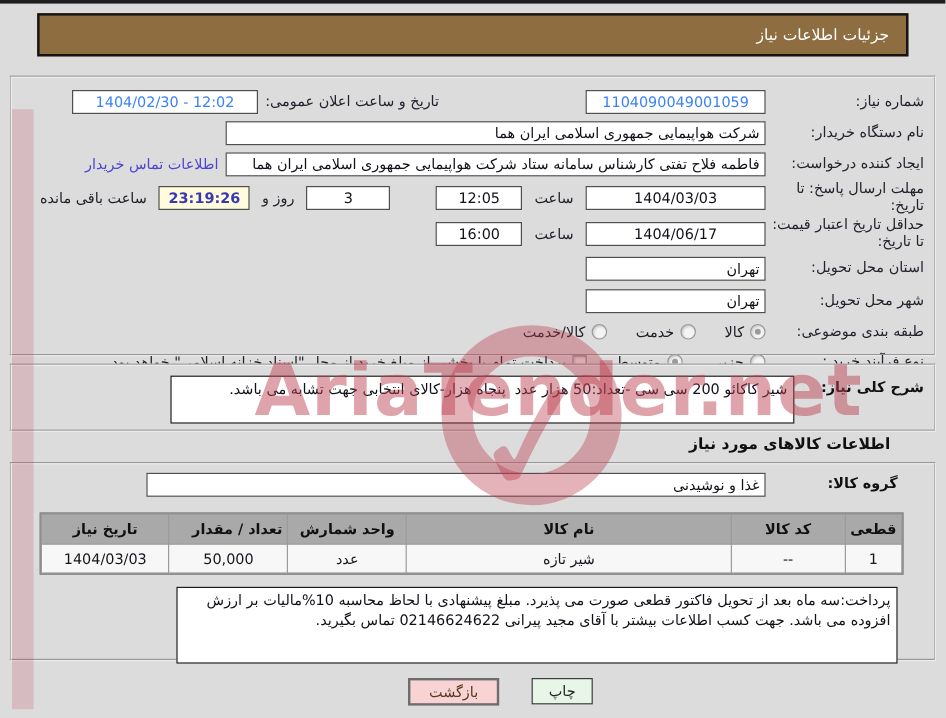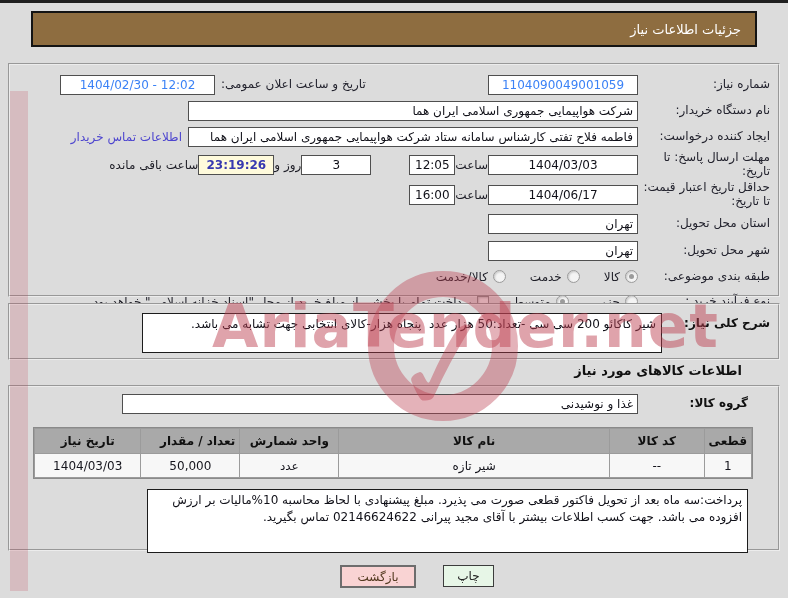--- a/index.html
+++ b/index.html
@@ -16,25 +16,25 @@
   #desc-box  { top:300px; height:57px;  padding:8px 8px 4px 6px; }
   #items-box { top:382px; height:166px; padding:7px 8px 4px 6px; }
 
   .frow { display:flex; align-items:center; }
   .lbl { width:132px; flex:0 0 132px; line-height:1.15; color:#23232e; }
   .lbl.b { font-weight:bold; color:#111; }
 
   input.box, .valbox { height:20px; background:#ffffff; border:1px solid #4f4f4f; font-family:"DejaVu Sans",sans-serif; font-size:12px; color:#101018; padding:0 4px; }
   input.wide { width:450px; text-align:right; }
   input.date { width:150px; text-align:center; direction:ltr; }
-  input.time { width:46px;  text-align:center; direction:ltr; }
+  input.time { width:72px;  text-align:center; direction:ltr; }
   input.small{ width:70px;  text-align:center; direction:ltr; }
   input.blue { color:#3b82f6; }
   input.cdown{ background:#fffbdc; color:#3739b0; font-weight:bold; }
-  .unit { margin:0 0; white-space:nowrap; }
+  .unit { margin:0 10px; white-space:nowrap; }
   a.contact { color:#4d45cf; text-decoration:none; margin-right:6px; white-space:nowrap; }
 
   
   .optgroup { display:flex; align-items:center; }
   .opt { display:flex; align-items:center; margin-left:24px; }
   .radio { width:13px; height:13px; border-radius:50%; border:1px solid #9a9a9a; background:#f4f4f4; margin-left:5px; position:relative; box-shadow:inset 1px 1px 2px rgba(0,0,0,.18); }
   .radio.on::after { content:""; position:absolute; inset:3px; border-radius:50%; background:#9b9b9b; }
   .checkbox { width:12px; height:12px; border:1px solid #8a8a8a; background:#f2f2f2; margin-left:5px; box-shadow:inset 1px 1px 2px rgba(0,0,0,.2); flex:0 0 12px; }
 
   

